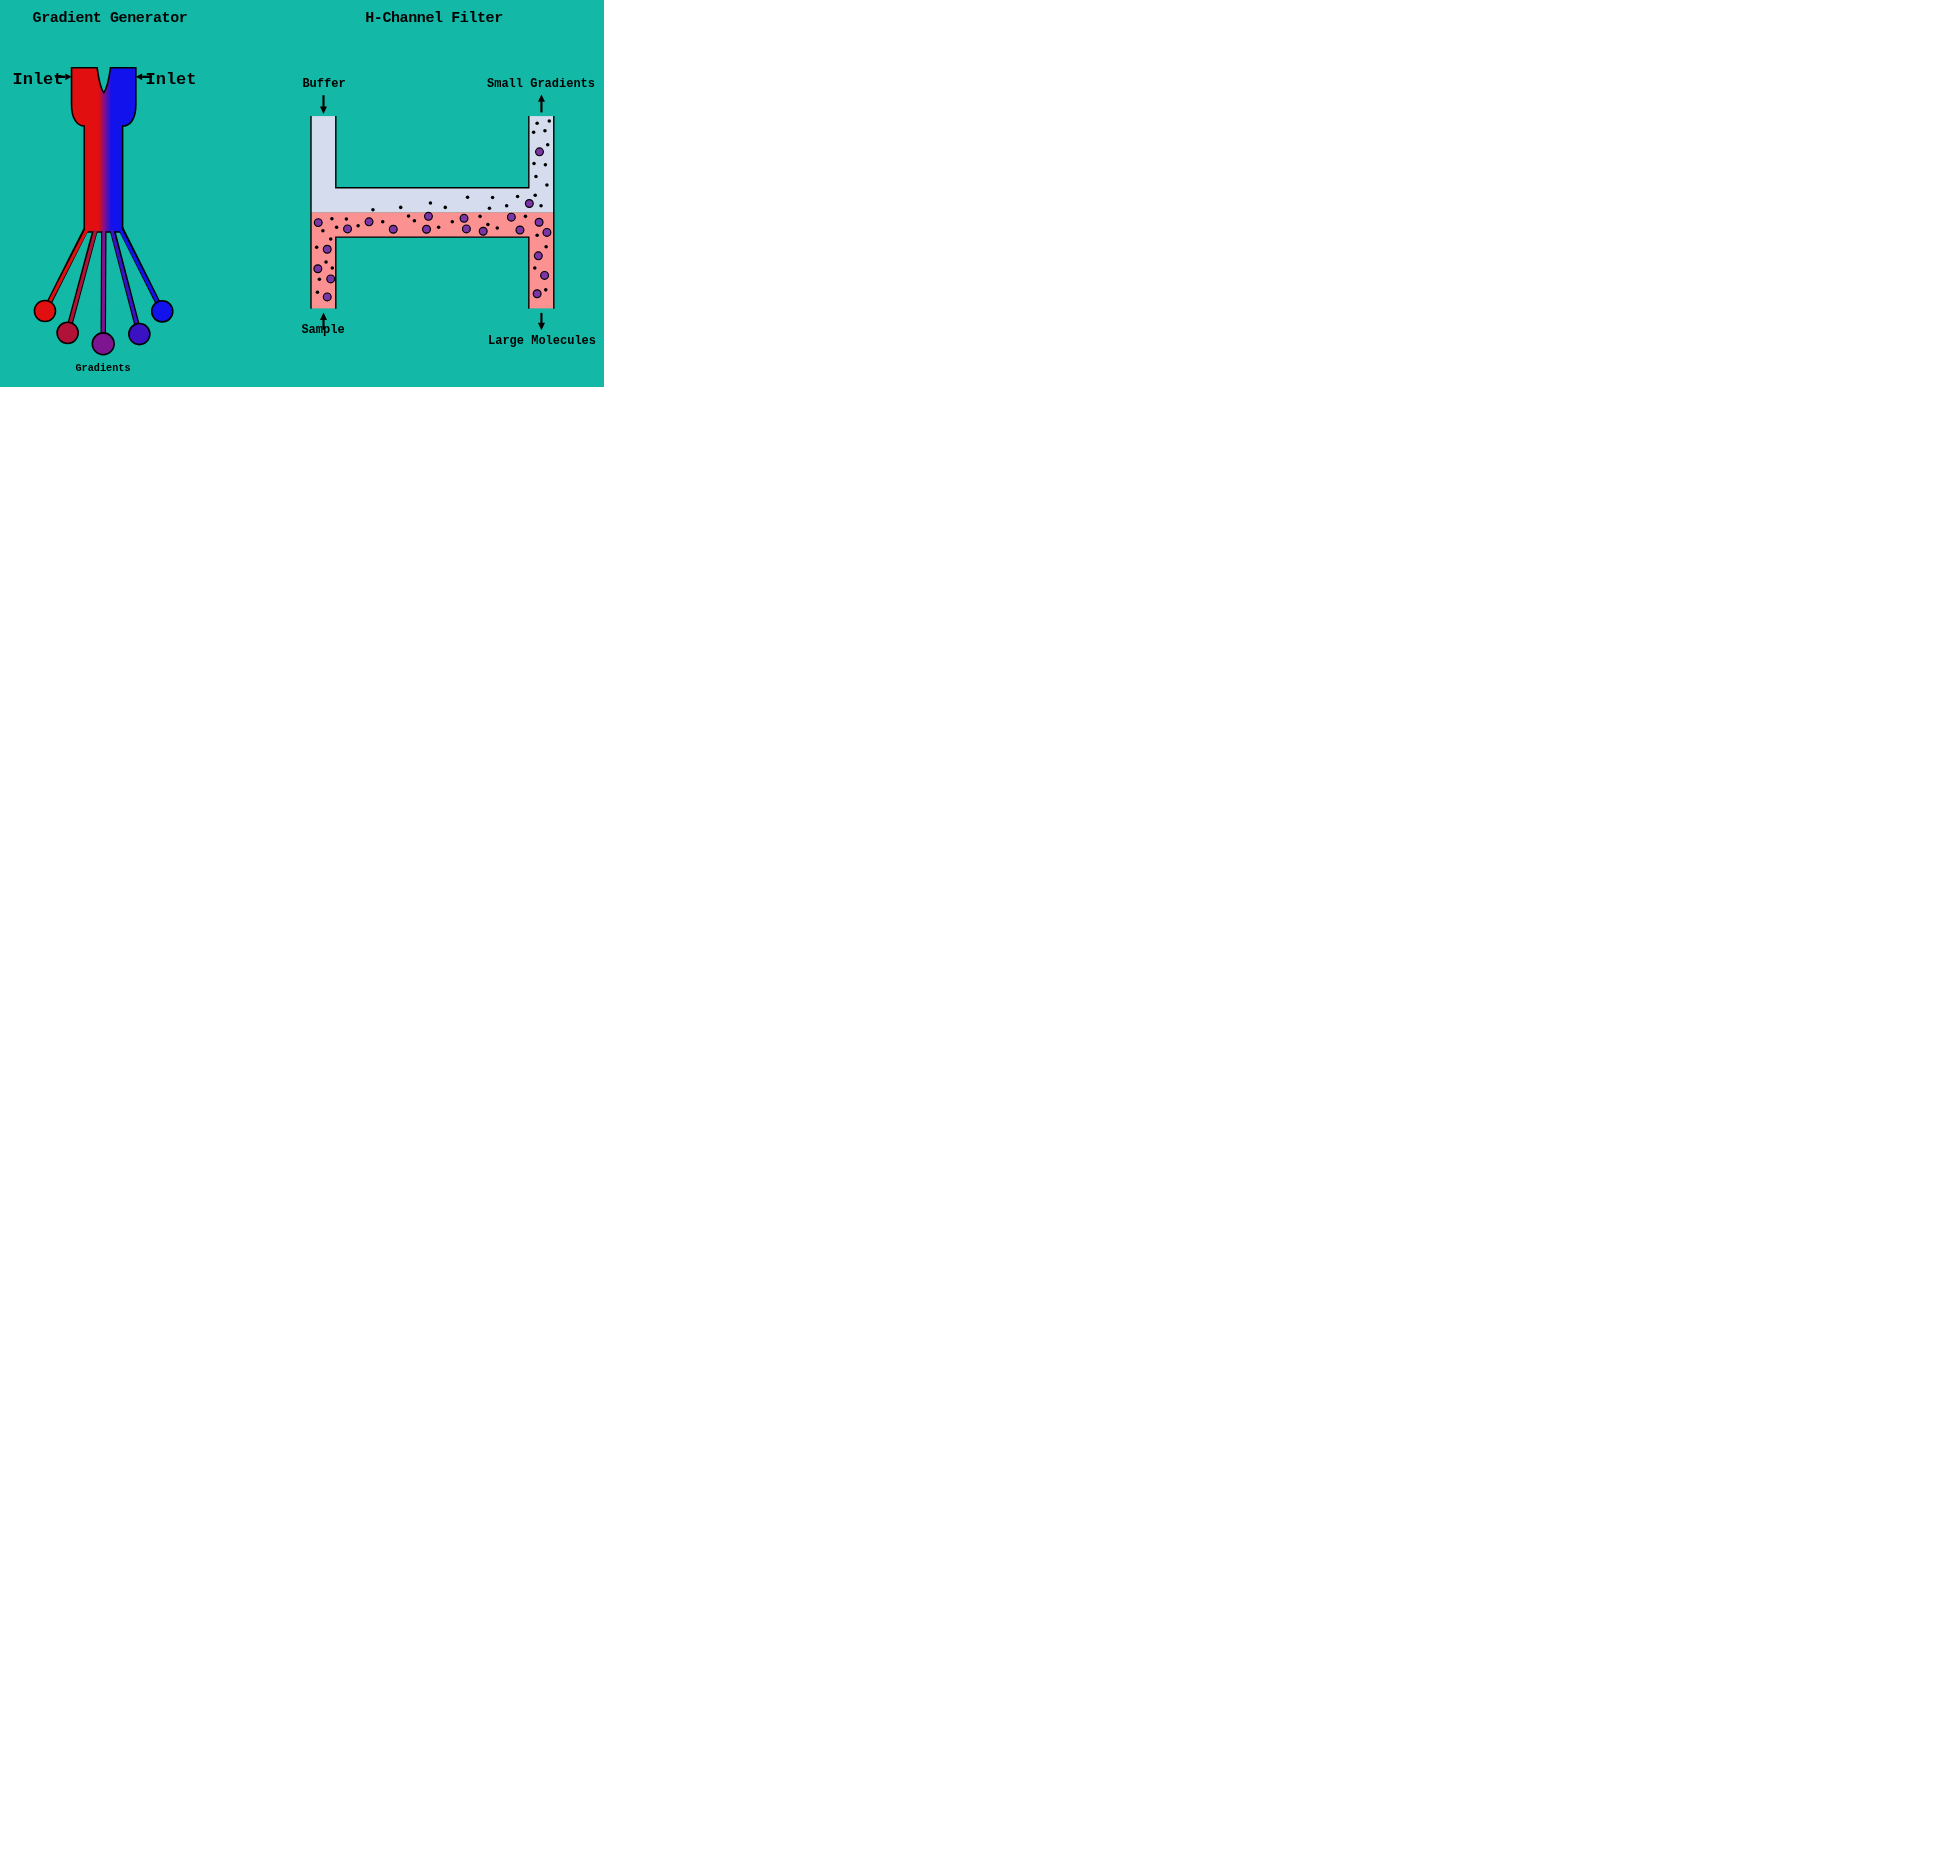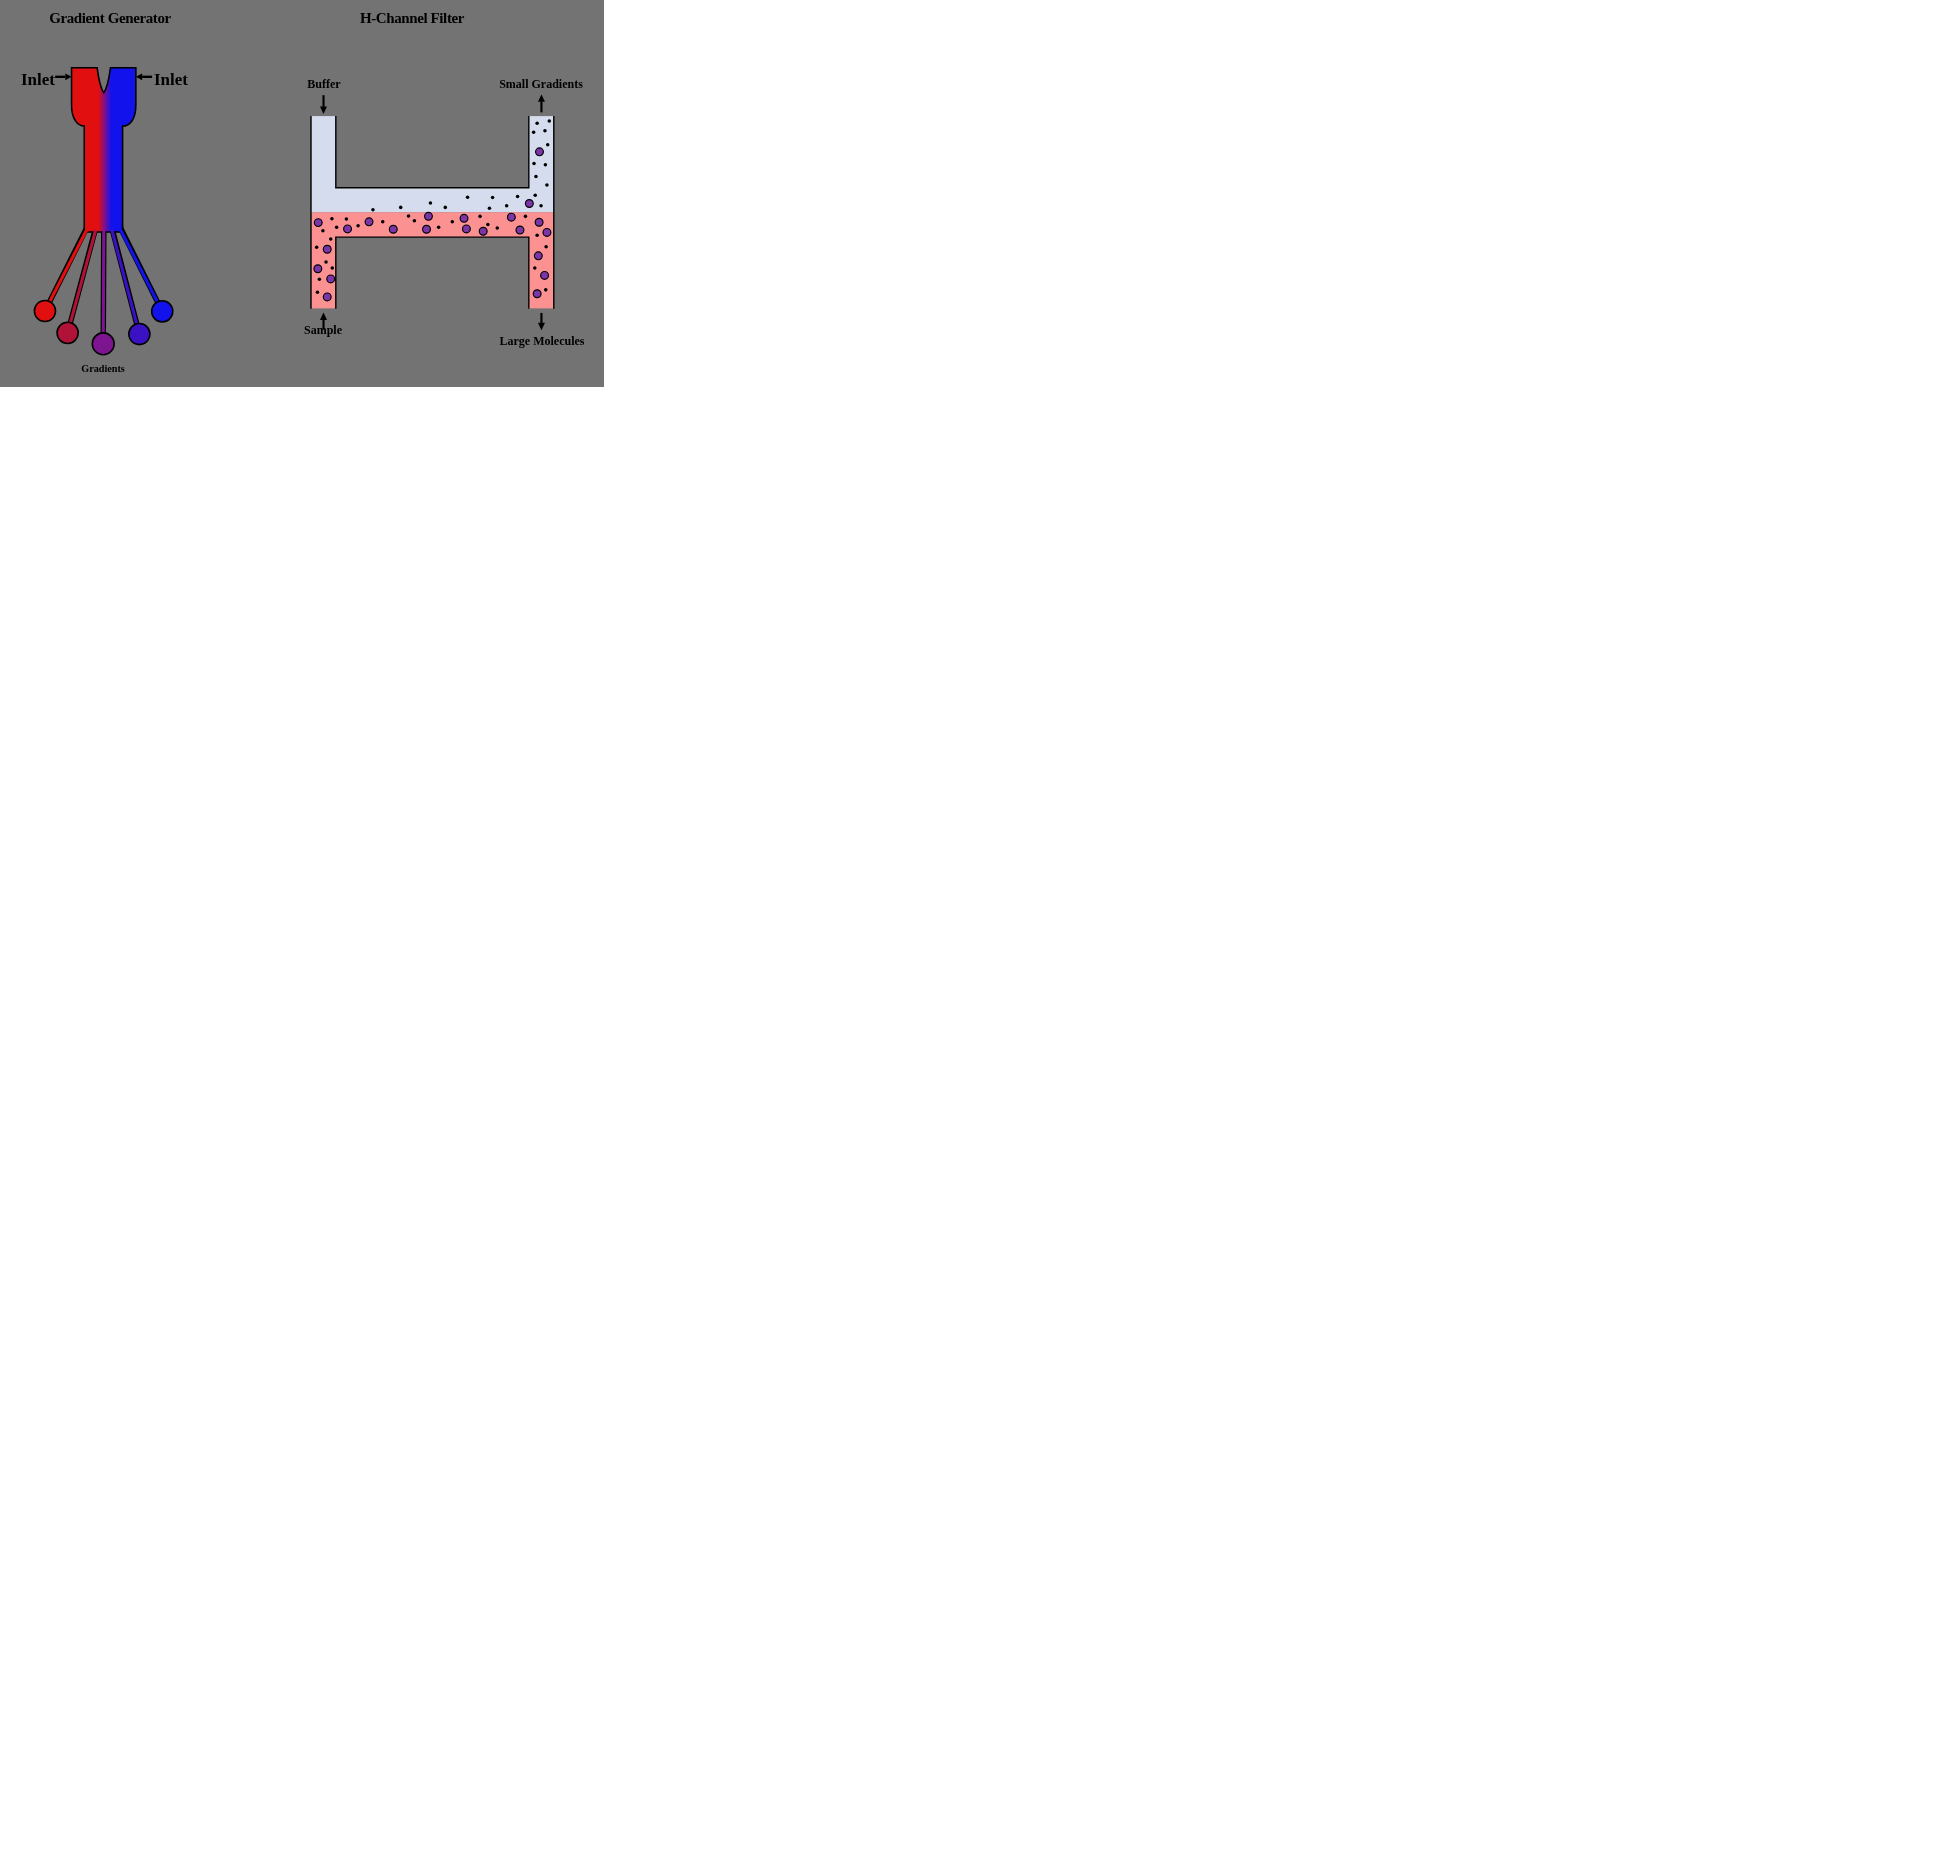--- a/index.html
+++ b/index.html
@@ -1,20 +1,20 @@
 <!DOCTYPE html>
 <html style="font-size:6.3px"><head>
 <meta charset="utf-8">
 <style>
   html,body{margin:0;padding:0;background:#ffffff;}
   #canvas{
     position:relative;
     width:604px;height:387px;
-    background:#737373;
-    font-family:Liberation Serif, serif;
+    background:#14b8a6;
+    font-family:Liberation Mono, monospace;
     overflow:hidden;
   }
   svg{position:absolute;left:0;top:0;}
   .lbl{
     position:absolute;
     transform:translateX(-50%);
     white-space:nowrap;
     font-weight:bold;
     color:#000;
     line-height:1;
@@ -179,21 +179,21 @@
         <polygon points="818.5,818 836.5,818 827.5,799" fill="#000"></polygon>
       </g>
       <g>
         <line x1="1385" y1="800" x2="1385" y2="826" stroke="#000" stroke-width="5.5"></line>
         <polygon points="1376,825 1394,825 1385,844" fill="#000"></polygon>
       </g>
     </g>
   </svg>
 
   <div class="lbl title" style="left:110px; top:10.6px;">Gradient Generator</div>
-  <div class="lbl title" style="left:412px; top:10.6px;">H-Channel Filter</div>
+  <div class="lbl title" style="left:434px; top:10.6px;">H-Channel Filter</div>
 
   <div class="lbl inlet-label" style="left:38px; top:71px;">Inlet</div>
   <div class="lbl inlet-label" style="left:171px; top:71px;">Inlet</div>
 
   <div class="lbl outlets-label" style="left:103px; top:364px;">Gradients</div>
 
   <div class="lbl channel-label" style="left:324px; top:78px;">Buffer</div>
   <div class="lbl channel-label" style="left:541px; top:78px;">Small Gradients</div>
   <div class="lbl channel-label" style="left:323px; top:324px;">Sample</div>
   <div class="lbl channel-label" style="left:542px; top:335px;">Large Molecules</div>

